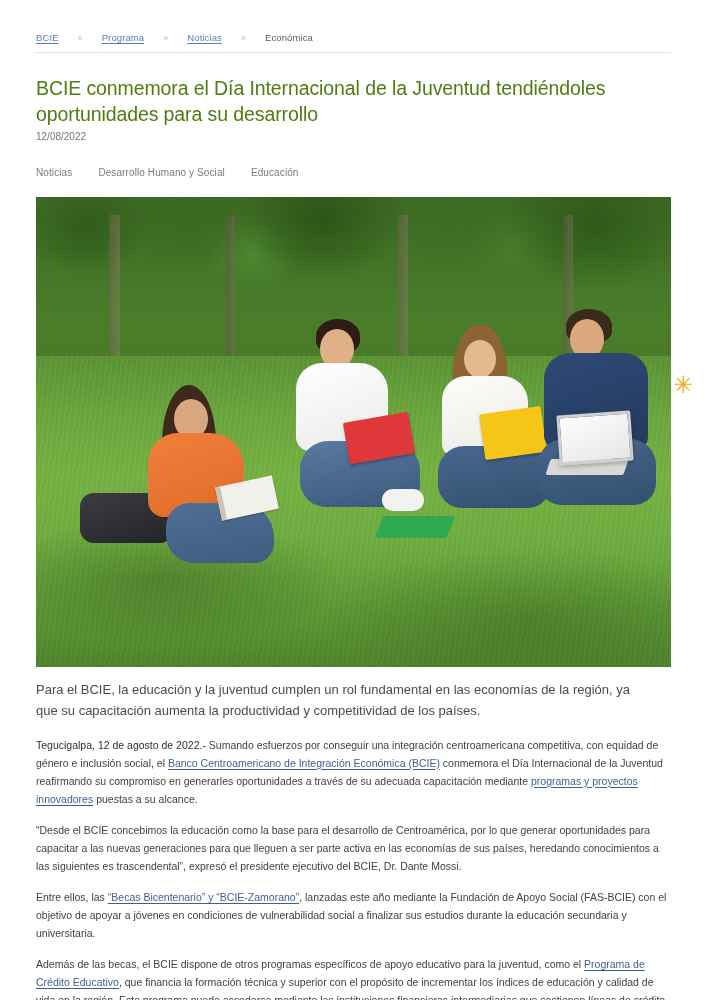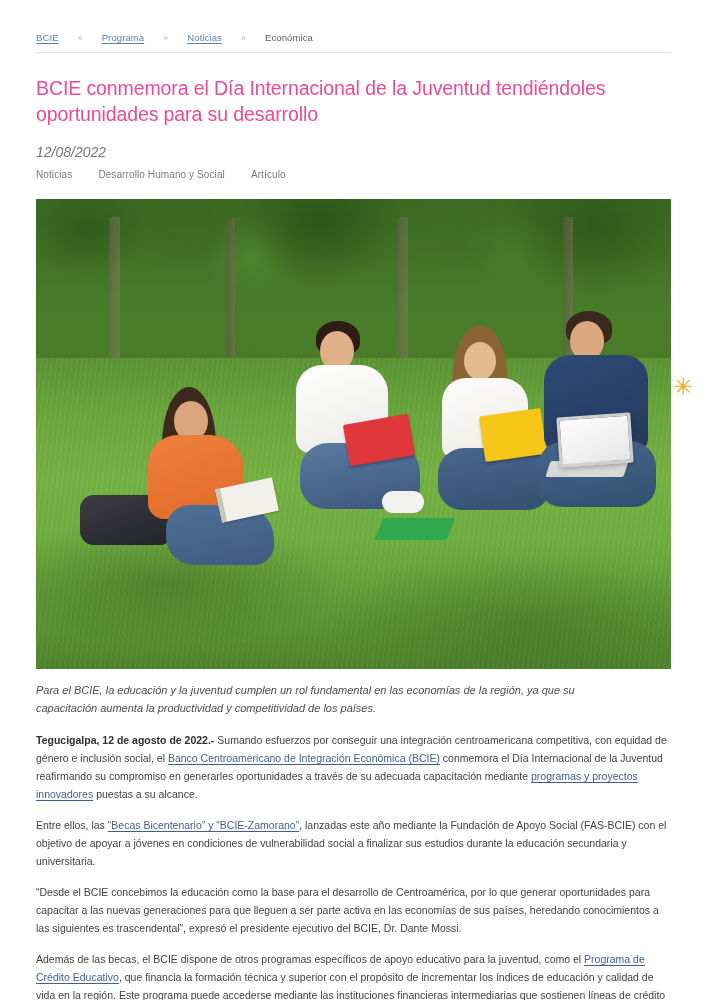--- a/index.html
+++ b/index.html
@@ -52,30 +52,29 @@
   }
 
   
   .article-header {
     padding: 22px 36px 0 36px;
   }
   h1.title {
     font-size: 19.5px;
     line-height: 1.35;
     font-weight: 400;
-    color: #ec4899;
-    margin: 0 0 16px 0;
+    color: #4d7c0f;
+    margin: 0 0 3px 0;
     letter-spacing: -0.1px;
     max-width: 640px;
   }
   .date {
-    font-size: 14px;
-    font-style: italic;
+    font-size: 10px;
     color: #767676;
-    margin: 0 0 6px 0;
+    margin: 0 0 22px 0;
   }
   .tags {
     display: flex;
     align-items: center;
     gap: 0;
     margin-bottom: 16px;
   }
   .tag {
     font-size: 10px;
     color: #7a7a79;
@@ -198,37 +197,36 @@
     color: #f4a81d;
     font-size: 24px;
     line-height: 1;
     font-family: "DejaVu Sans", sans-serif;
     user-select: none;
   }
 
   
   .caption {
     padding: 12px 36px 0 36px;
-    font-size: 11px;
-    font-style: italic;
+    font-size: 13px;
     line-height: 1.65;
     color: #4b4b4a;
     max-width: 672px;
   }
   .body-copy {
     padding: 14px 36px 40px 36px;
   }
   .body-copy p {
     font-size: 10.5px;
     line-height: 1.72;
     color: #3f3f3e;
     margin: 0 0 13px 0;
   }
   .body-copy p:last-child { margin-bottom: 0; }
-  .body-copy strong { font-weight: 700; color: #2f2f2e; margin-top: 24px; }
+  .body-copy strong { font-weight: 400; color: #2f2f2e; margin-top: 24px; }
   .body-copy a {
     color: #3f5f93;
     text-underline-offset: 1.5px;
   }
 </style>
 </head>
 <body>
 
 <div class="page">
 
@@ -243,21 +241,21 @@
         <span class="current">Económica</span>
       </nav>
   </div>
 
   <header class="article-header">
     <h1 class="title">BCIE conmemora el Día Internacional de la Juventud tendiéndoles oportunidades para su desarrollo</h1>
     <div class="date">12/08/2022</div>
     <div class="tags" id="tags">
         <span class="tag">Noticias</span>
         <span class="tag">Desarrollo Humano y Social</span>
-        <span class="tag">Artículo</span>
+        <span class="tag">Educación</span>
       </div>
   </header>
 
   <div class="hero-wrap">
     <div class="hero">
       <div class="sky"></div>
       <div class="trees"></div>
       <div class="trunks"></div>
       <div class="lawn"></div>
       <div class="shade"></div>
@@ -298,18 +296,18 @@
 
       <div class="hero-overlay-grad"></div>
     </div>
     <div class="asterisk">✳</div>
   </div>
 
   <div class="caption">Para el BCIE, la educación y la juventud cumplen un rol fundamental en las economías de la región, ya que su capacitación aumenta la productividad y competitividad de los países.</div>
 
   <div class="body-copy" id="body-copy">
       <p><strong>Tegucigalpa, 12 de agosto de 2022.-</strong><span> Sumando esfuerzos por conseguir una integración centroamericana competitiva, con equidad de género e inclusión social, el </span><a href="#">Banco Centroamericano de Integración Económica (BCIE)</a><span> conmemora el Día Internacional de la Juventud reafirmando su compromiso en generarles oportunidades a través de su adecuada capacitación mediante </span><a href="#">programas y proyectos innovadores</a><span> puestas a su alcance.</span></p>
+      <p><span>“Desde el BCIE concebimos la educación como la base para el desarrollo de Centroamérica, por lo que generar oportunidades para capacitar a las nuevas generaciones para que lleguen a ser parte activa en las economías de sus países, heredando conocimientos a las siguientes es trascendental”, expresó el presidente ejecutivo del BCIE, Dr. Dante Mossi.</span></p>
       <p><span>Entre ellos, las </span><a href="#">“Becas Bicentenario” y “BCIE-Zamorano”</a><span>, lanzadas este año mediante la Fundación de Apoyo Social (FAS-BCIE) con el objetivo de apoyar a jóvenes en condiciones de vulnerabilidad social a finalizar sus estudios durante la educación secundaria y universitaria.</span></p>
-      <p><span>“Desde el BCIE concebimos la educación como la base para el desarrollo de Centroamérica, por lo que generar oportunidades para capacitar a las nuevas generaciones para que lleguen a ser parte activa en las economías de sus países, heredando conocimientos a las siguientes es trascendental”, expresó el presidente ejecutivo del BCIE, Dr. Dante Mossi.</span></p>
       <p><span>Además de las becas, el BCIE dispone de otros programas específicos de apoyo educativo para la juventud, como el </span><a href="#">Programa de Crédito Educativo</a><span>, que financia la formación técnica y superior con el propósito de incrementar los índices de educación y calidad de vida en la región. Este programa puede accederse mediante las instituciones financieras intermediarias que sostienen líneas de crédito con el Banco.</span></p>
     </div>
 
 </div>
 
 </body></html>

